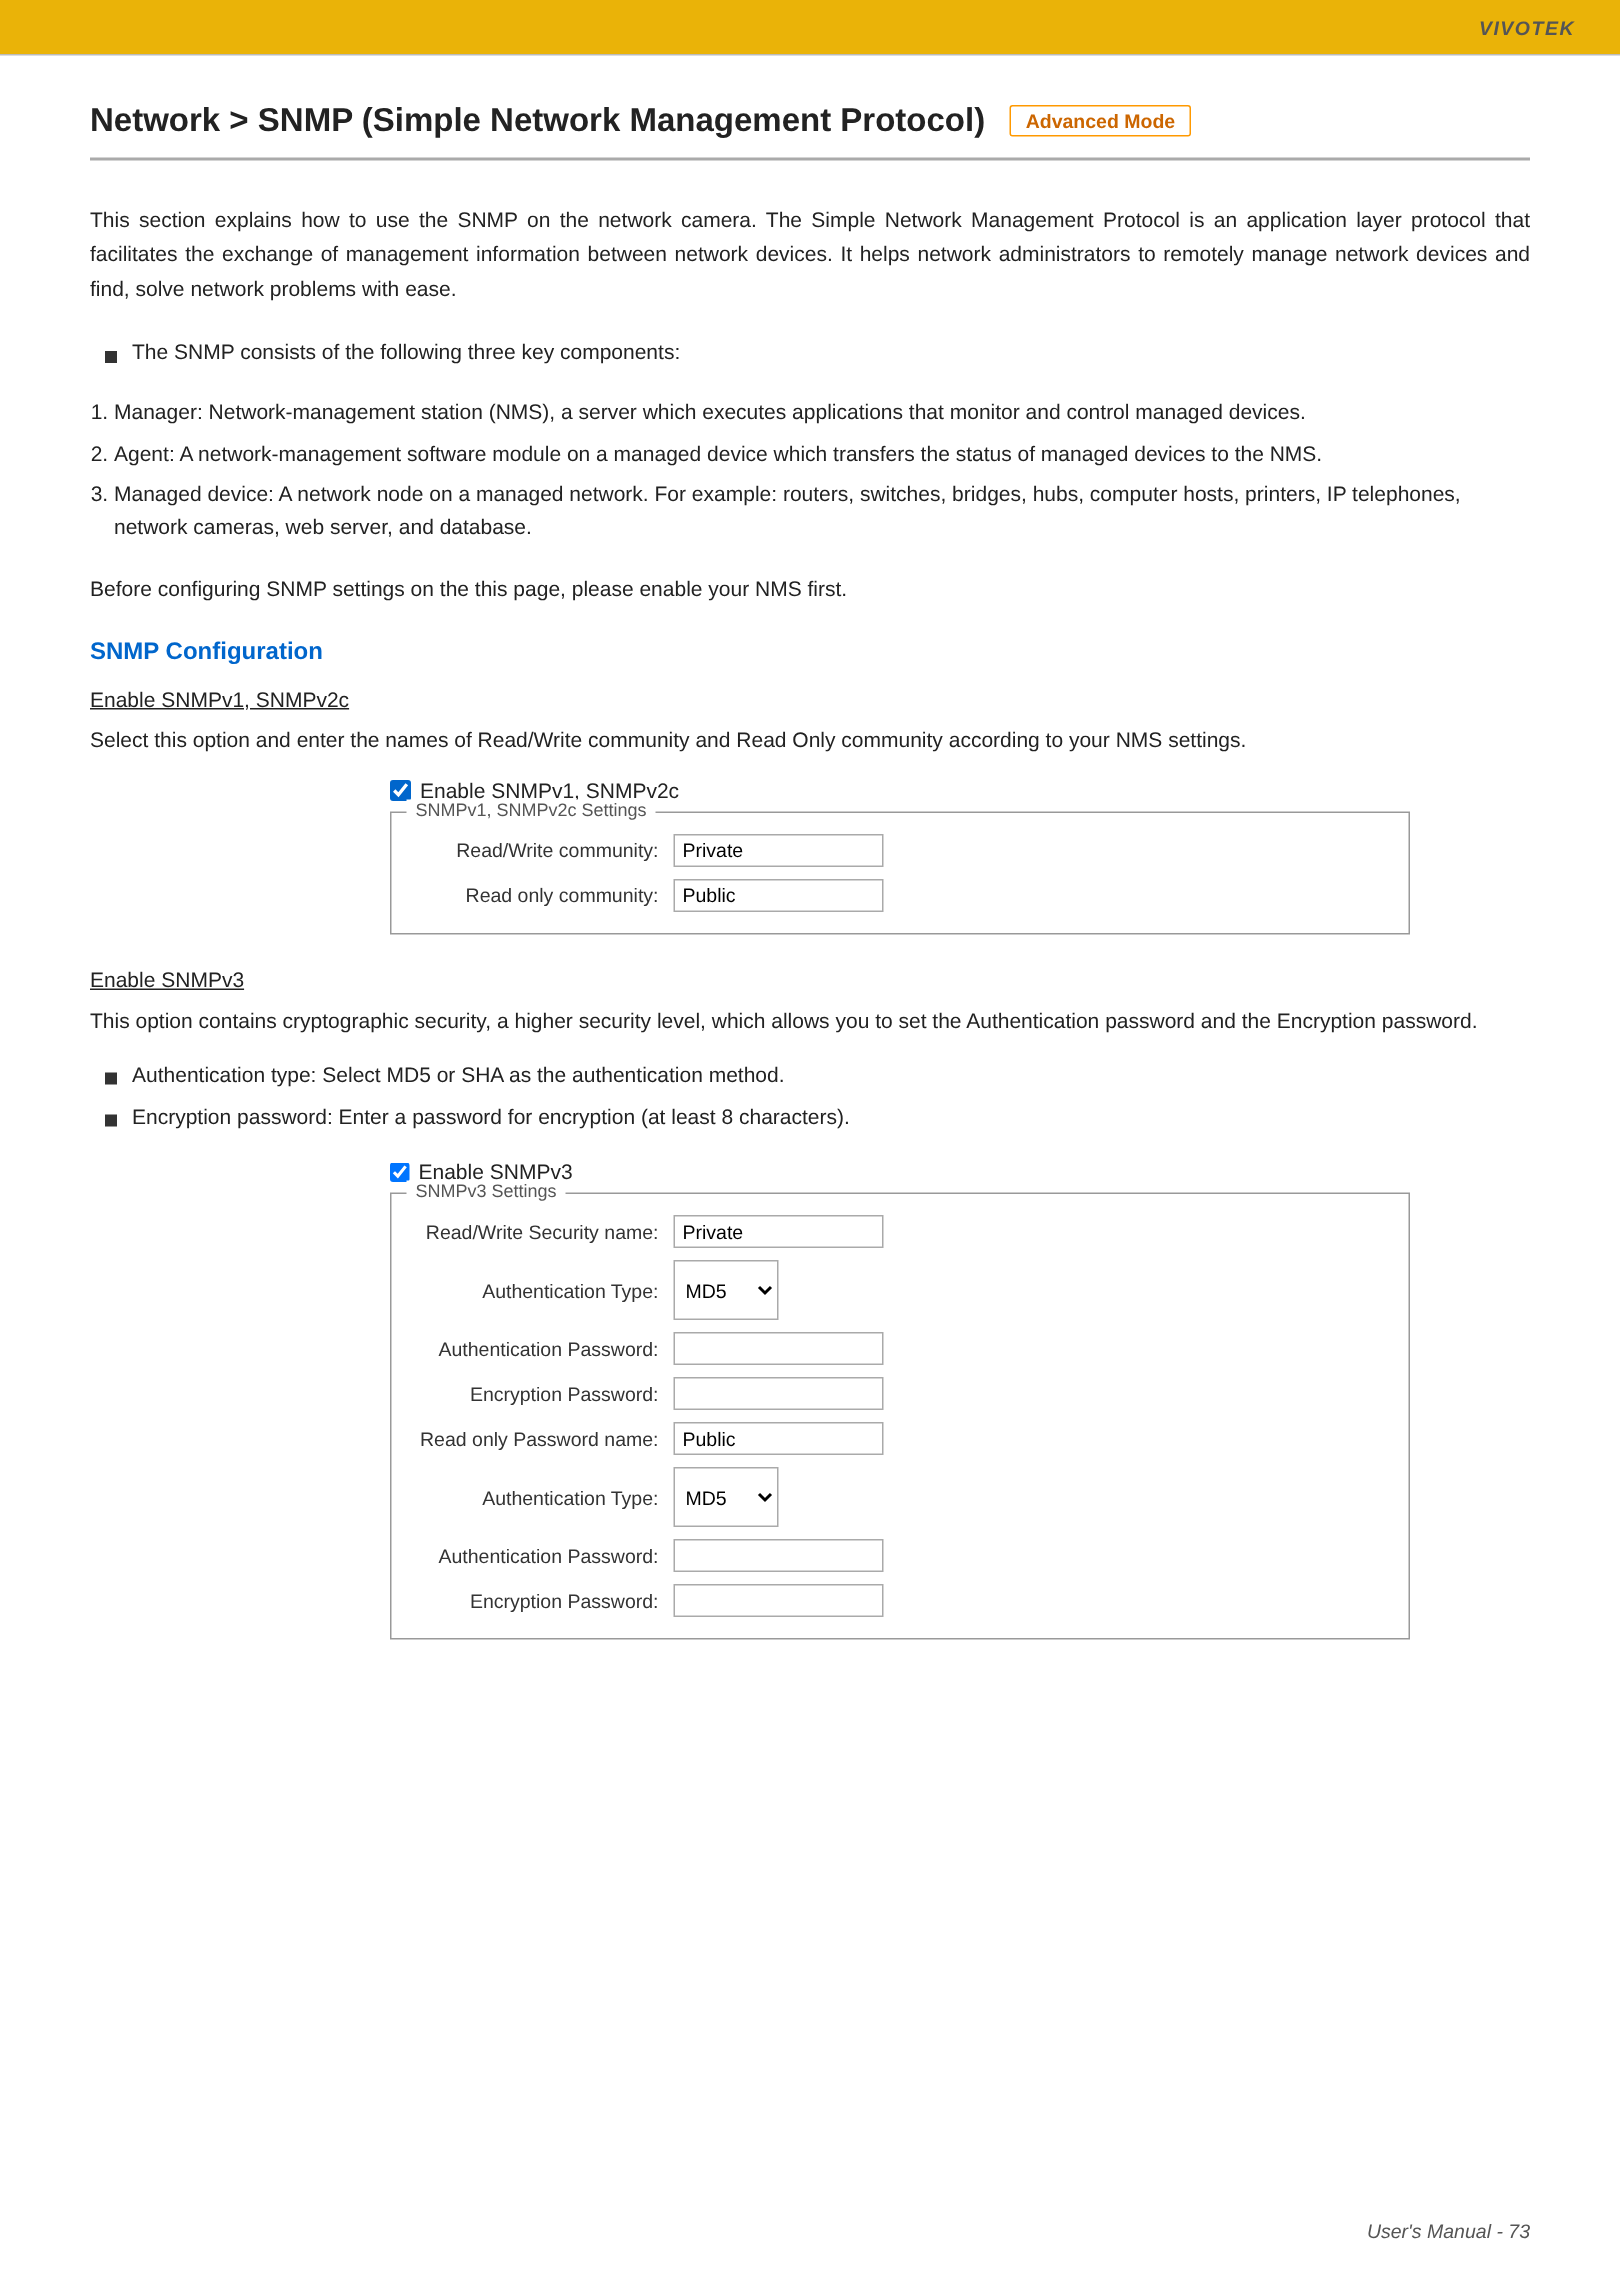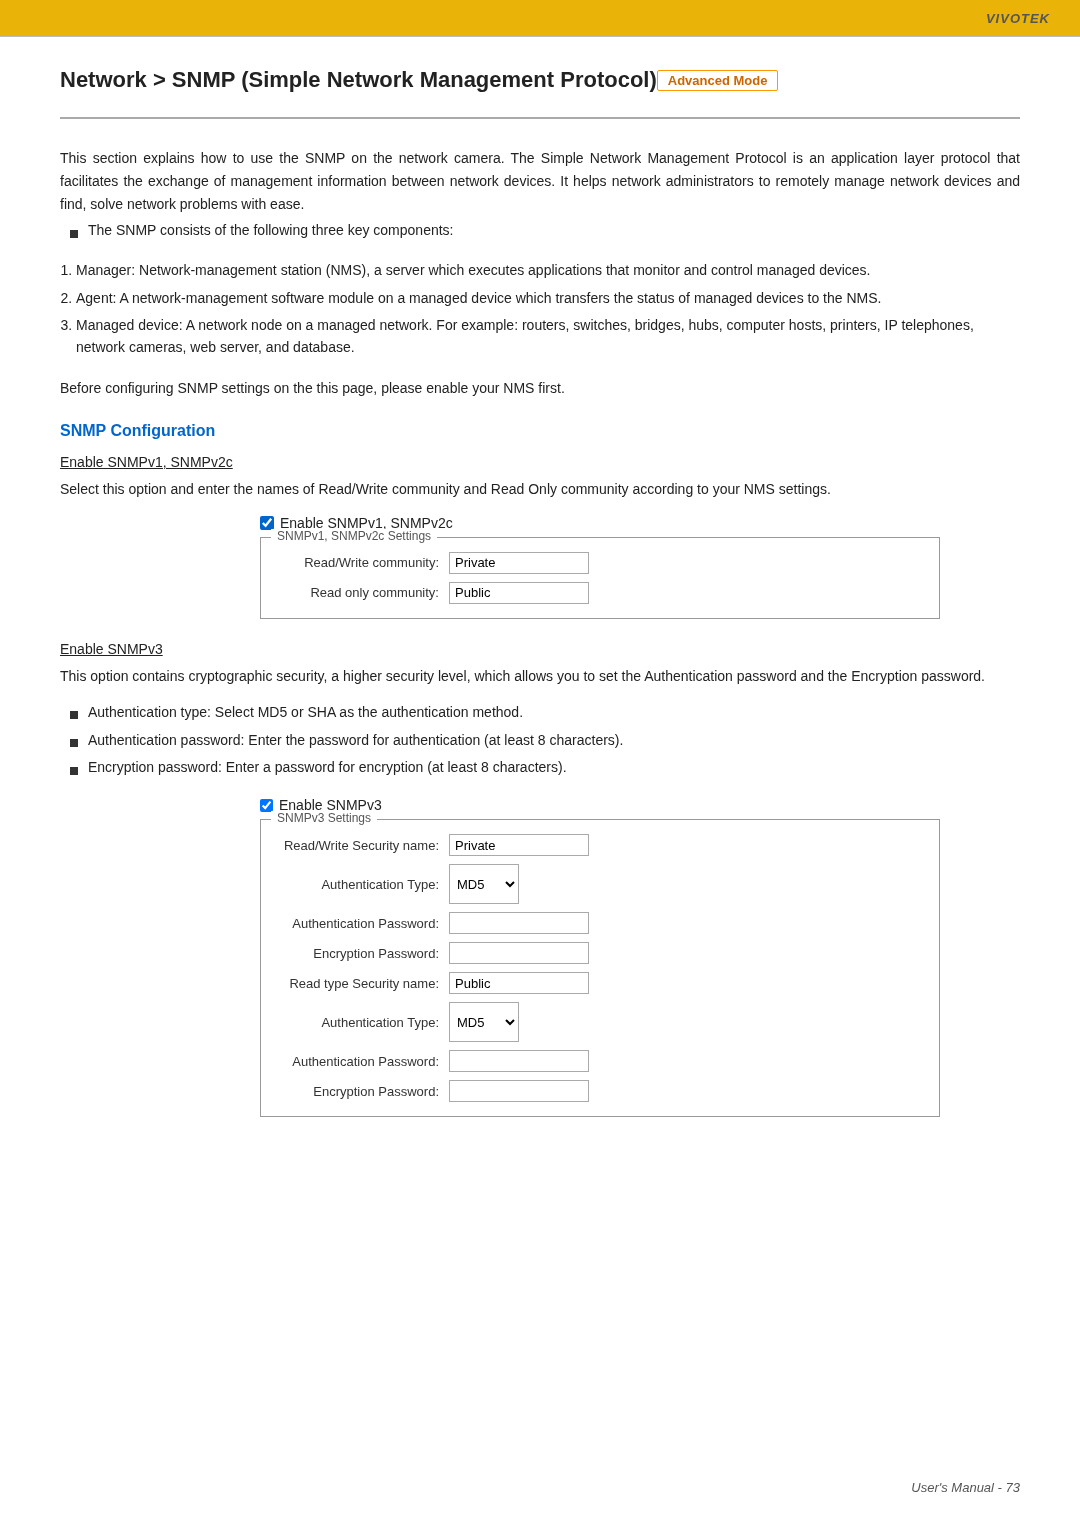--- a/index.html
+++ b/index.html
@@ -26,41 +26,42 @@
       color: #555;
       font-size: 13px;
       letter-spacing: 1px;
     }
     .content-area {
       padding: 30px 60px 60px 60px;
     }
     .page-title-row {
       display: flex;
       align-items: center;
+      gap: 16px;
       margin-bottom: 28px;
       border-bottom: 2px solid #aaa;
-      padding-bottom: 24px;
+      padding-bottom: 12px;
     }
     .page-title {
       font-size: 22px;
       font-weight: bold;
       color: #222;
     }
     .advanced-mode-badge {
       border: 1.5px solid #f90;
       color: #c60;
       font-size: 13px;
       font-weight: bold;
       padding: 2px 10px;
       border-radius: 2px;
       white-space: nowrap;
       background: #fff;
     }
     .intro-text {
-      margin-bottom: 4px;
+      margin-bottom: 20px;
       line-height: 1.65;
       text-align: justify;
     }
     .bullet-list {
       margin-left: 10px;
       margin-bottom: 18px;
     }
     .bullet-item {
       display: flex;
       align-items: center;
@@ -249,24 +250,20 @@
   <div class="subsection-heading">Enable SNMPv3</div>
   <p class="subsection-desc">This option contains cryptographic security, a higher security level, which allows you to set the Authentication password and the Encryption password.</p>
 
   <div class="bullet-list">
     <div class="bullet-item">
       <span class="bullet-square"></span>
       <span>Authentication type: Select MD5 or SHA as the authentication method.</span>
     </div>
     <div class="bullet-item">
       <span class="bullet-square"></span>
-      <span>Authentication password: Enter the password for authentication (at least 8 characters).</span>
-    </div>
-    <div class="bullet-item">
-      <span class="bullet-square"></span>
       <span>Encryption password: Enter a password for encryption (at least 8 characters).</span>
     </div>
   </div>
 
   <div class="enable-snmpv3-row">
     <input type="checkbox" checked="" style="">
     <span>Enable SNMPv3</span>
   </div>
 
   <div class="settings-box">
@@ -289,21 +286,21 @@
       <span class="field-label">Authentication Password:</span>
       <input type="text" class="field-input" value="" style="">
     </div>
 
     <div class="field-row">
       <span class="field-label">Encryption Password:</span>
       <input type="text" class="field-input" value="" style="">
     </div>
 
     <div class="field-row">
-      <span class="field-label">Read type Security name:</span>
+      <span class="field-label">Read only Password name:</span>
       <input type="text" class="field-input" value="Public" style="">
     </div>
 
     <div class="field-row">
       <span class="field-label">Authentication Type:</span>
       <select class="field-select">
         <option value="MD5" selected="">MD5</option>
         <option value="SHA">SHA</option>
       </select>
     </div>

